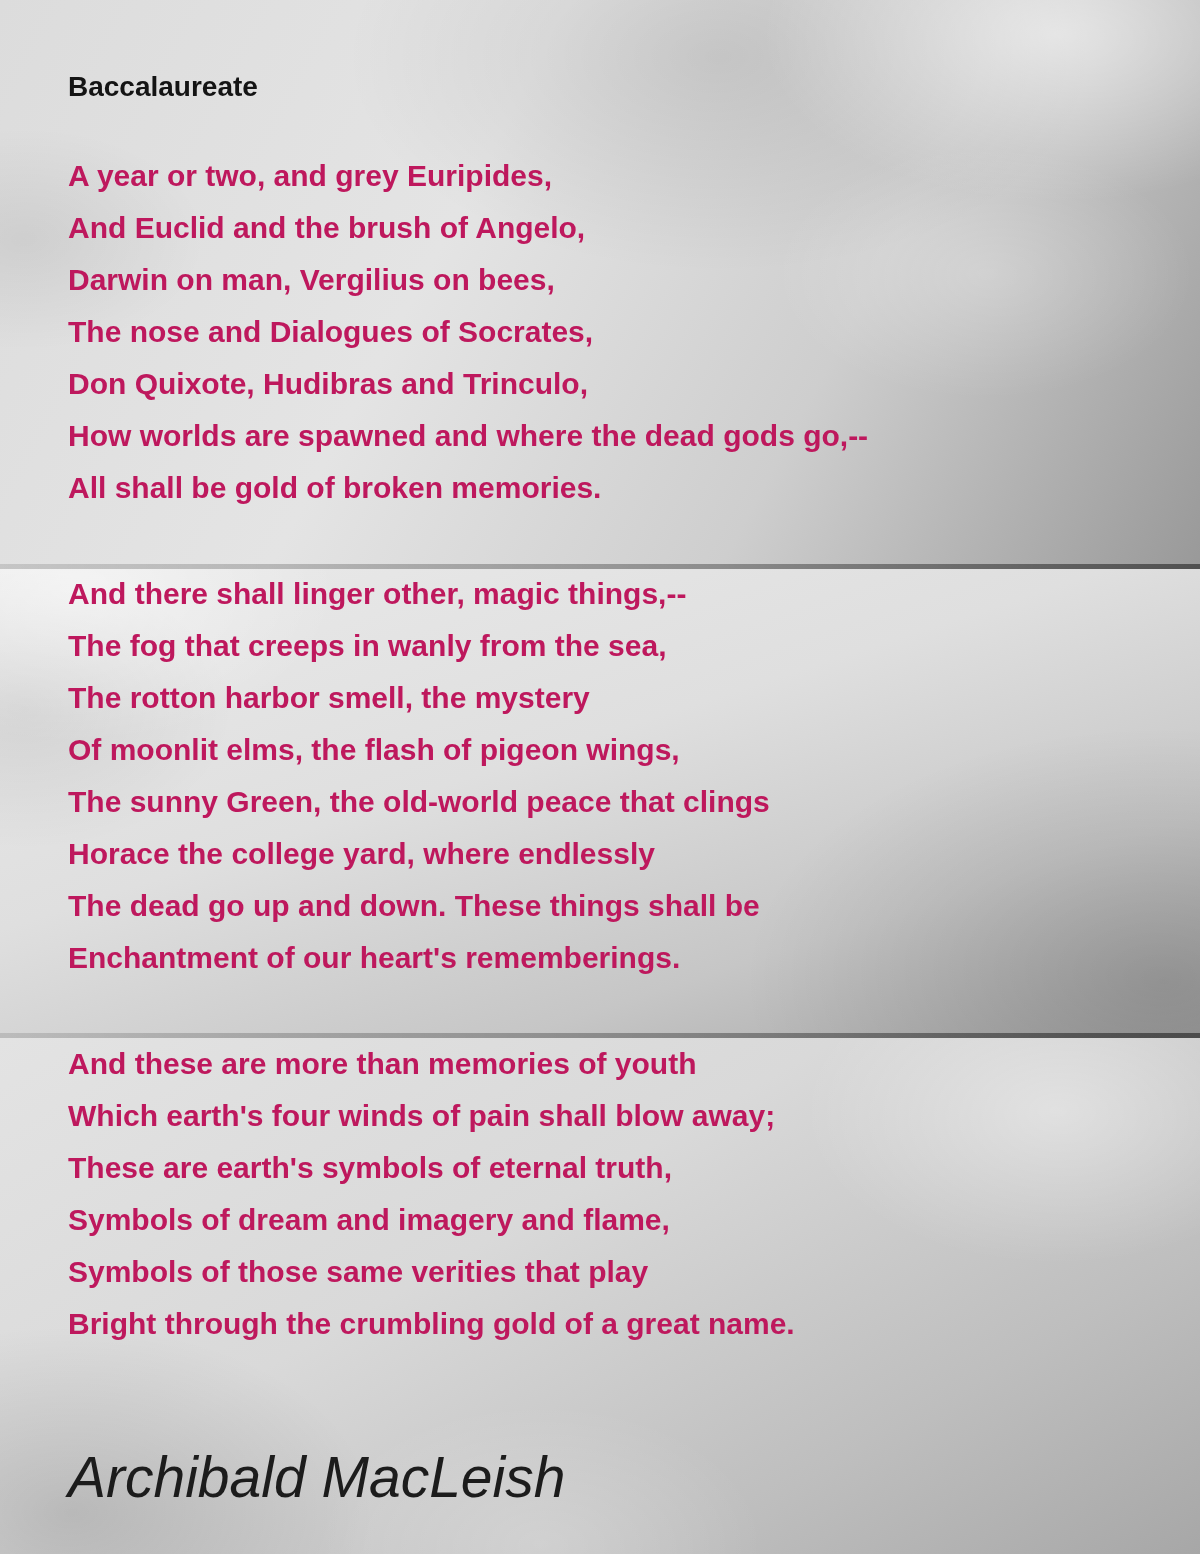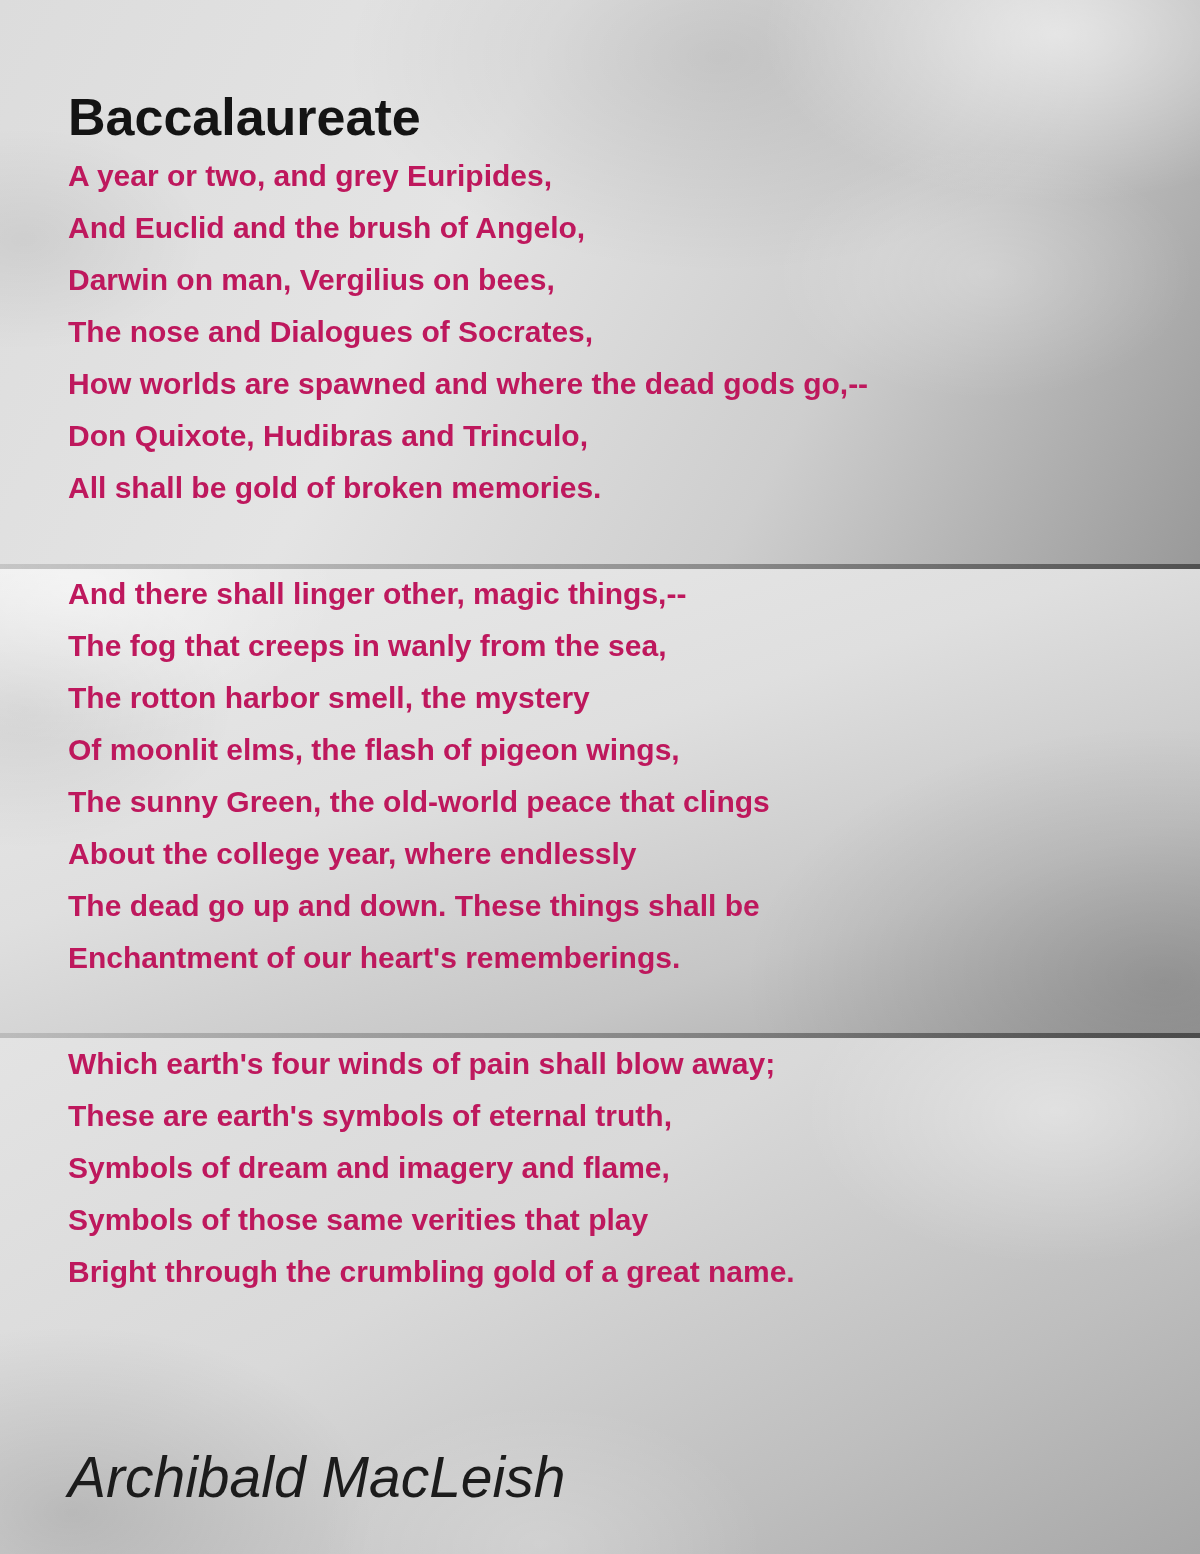--- a/index.html
+++ b/index.html
@@ -64,21 +64,21 @@
   
   .content {
     position: absolute;
     inset: 0;
     z-index: 1;
   }
   .page-title {
     position: absolute;
     left: 68px;
     top: 52px;
-    font-size: 52px;
+    font-size: 28px;
     font-weight: bold;
     color: #141414;
     letter-spacing: 0px;
     text-align: right;
   }
   .poem {
     position: absolute;
     left: 68px;
     top: 150px;
     width: 1080px;
@@ -114,35 +114,36 @@
 
 <div class="content">
   <h1 class="page-title">Baccalaureate</h1>
 
   <div class="poem">
       <div class="stanza">
         <div class="poem-line">A year or two, and grey Euripides,</div>
         <div class="poem-line">And Euclid and the brush of Angelo,</div>
         <div class="poem-line">Darwin on man, Vergilius on bees,</div>
         <div class="poem-line">The nose and Dialogues of Socrates,</div>
+        <div class="poem-line">Don Quixote, Hudibras and Trinculo,</div>
         <div class="poem-line">How worlds are spawned and where the dead gods go,--</div>
-        <div class="poem-line">Don Quixote, Hudibras and Trinculo,</div>
         <div class="poem-line">All shall be gold of broken memories.</div>
       </div>
       <div class="stanza">
         <div class="poem-line">And there shall linger other, magic things,--</div>
         <div class="poem-line">The fog that creeps in wanly from the sea,</div>
         <div class="poem-line">The rotton harbor smell, the mystery</div>
         <div class="poem-line">Of moonlit elms, the flash of pigeon wings,</div>
         <div class="poem-line">The sunny Green, the old-world peace that clings</div>
-        <div class="poem-line">About the college year, where endlessly</div>
+        <div class="poem-line">Horace the college yard, where endlessly</div>
         <div class="poem-line">The dead go up and down. These things shall be</div>
         <div class="poem-line">Enchantment of our heart's rememberings.</div>
       </div>
       <div class="stanza">
+        <div class="poem-line">And these are more than memories of youth</div>
         <div class="poem-line">Which earth's four winds of pain shall blow away;</div>
         <div class="poem-line">These are earth's symbols of eternal truth,</div>
         <div class="poem-line">Symbols of dream and imagery and flame,</div>
         <div class="poem-line">Symbols of those same verities that play</div>
         <div class="poem-line">Bright through the crumbling gold of a great name.</div>
       </div>
     </div>
 
   <div class="poem-author">Archibald MacLeish</div>
 </div>

